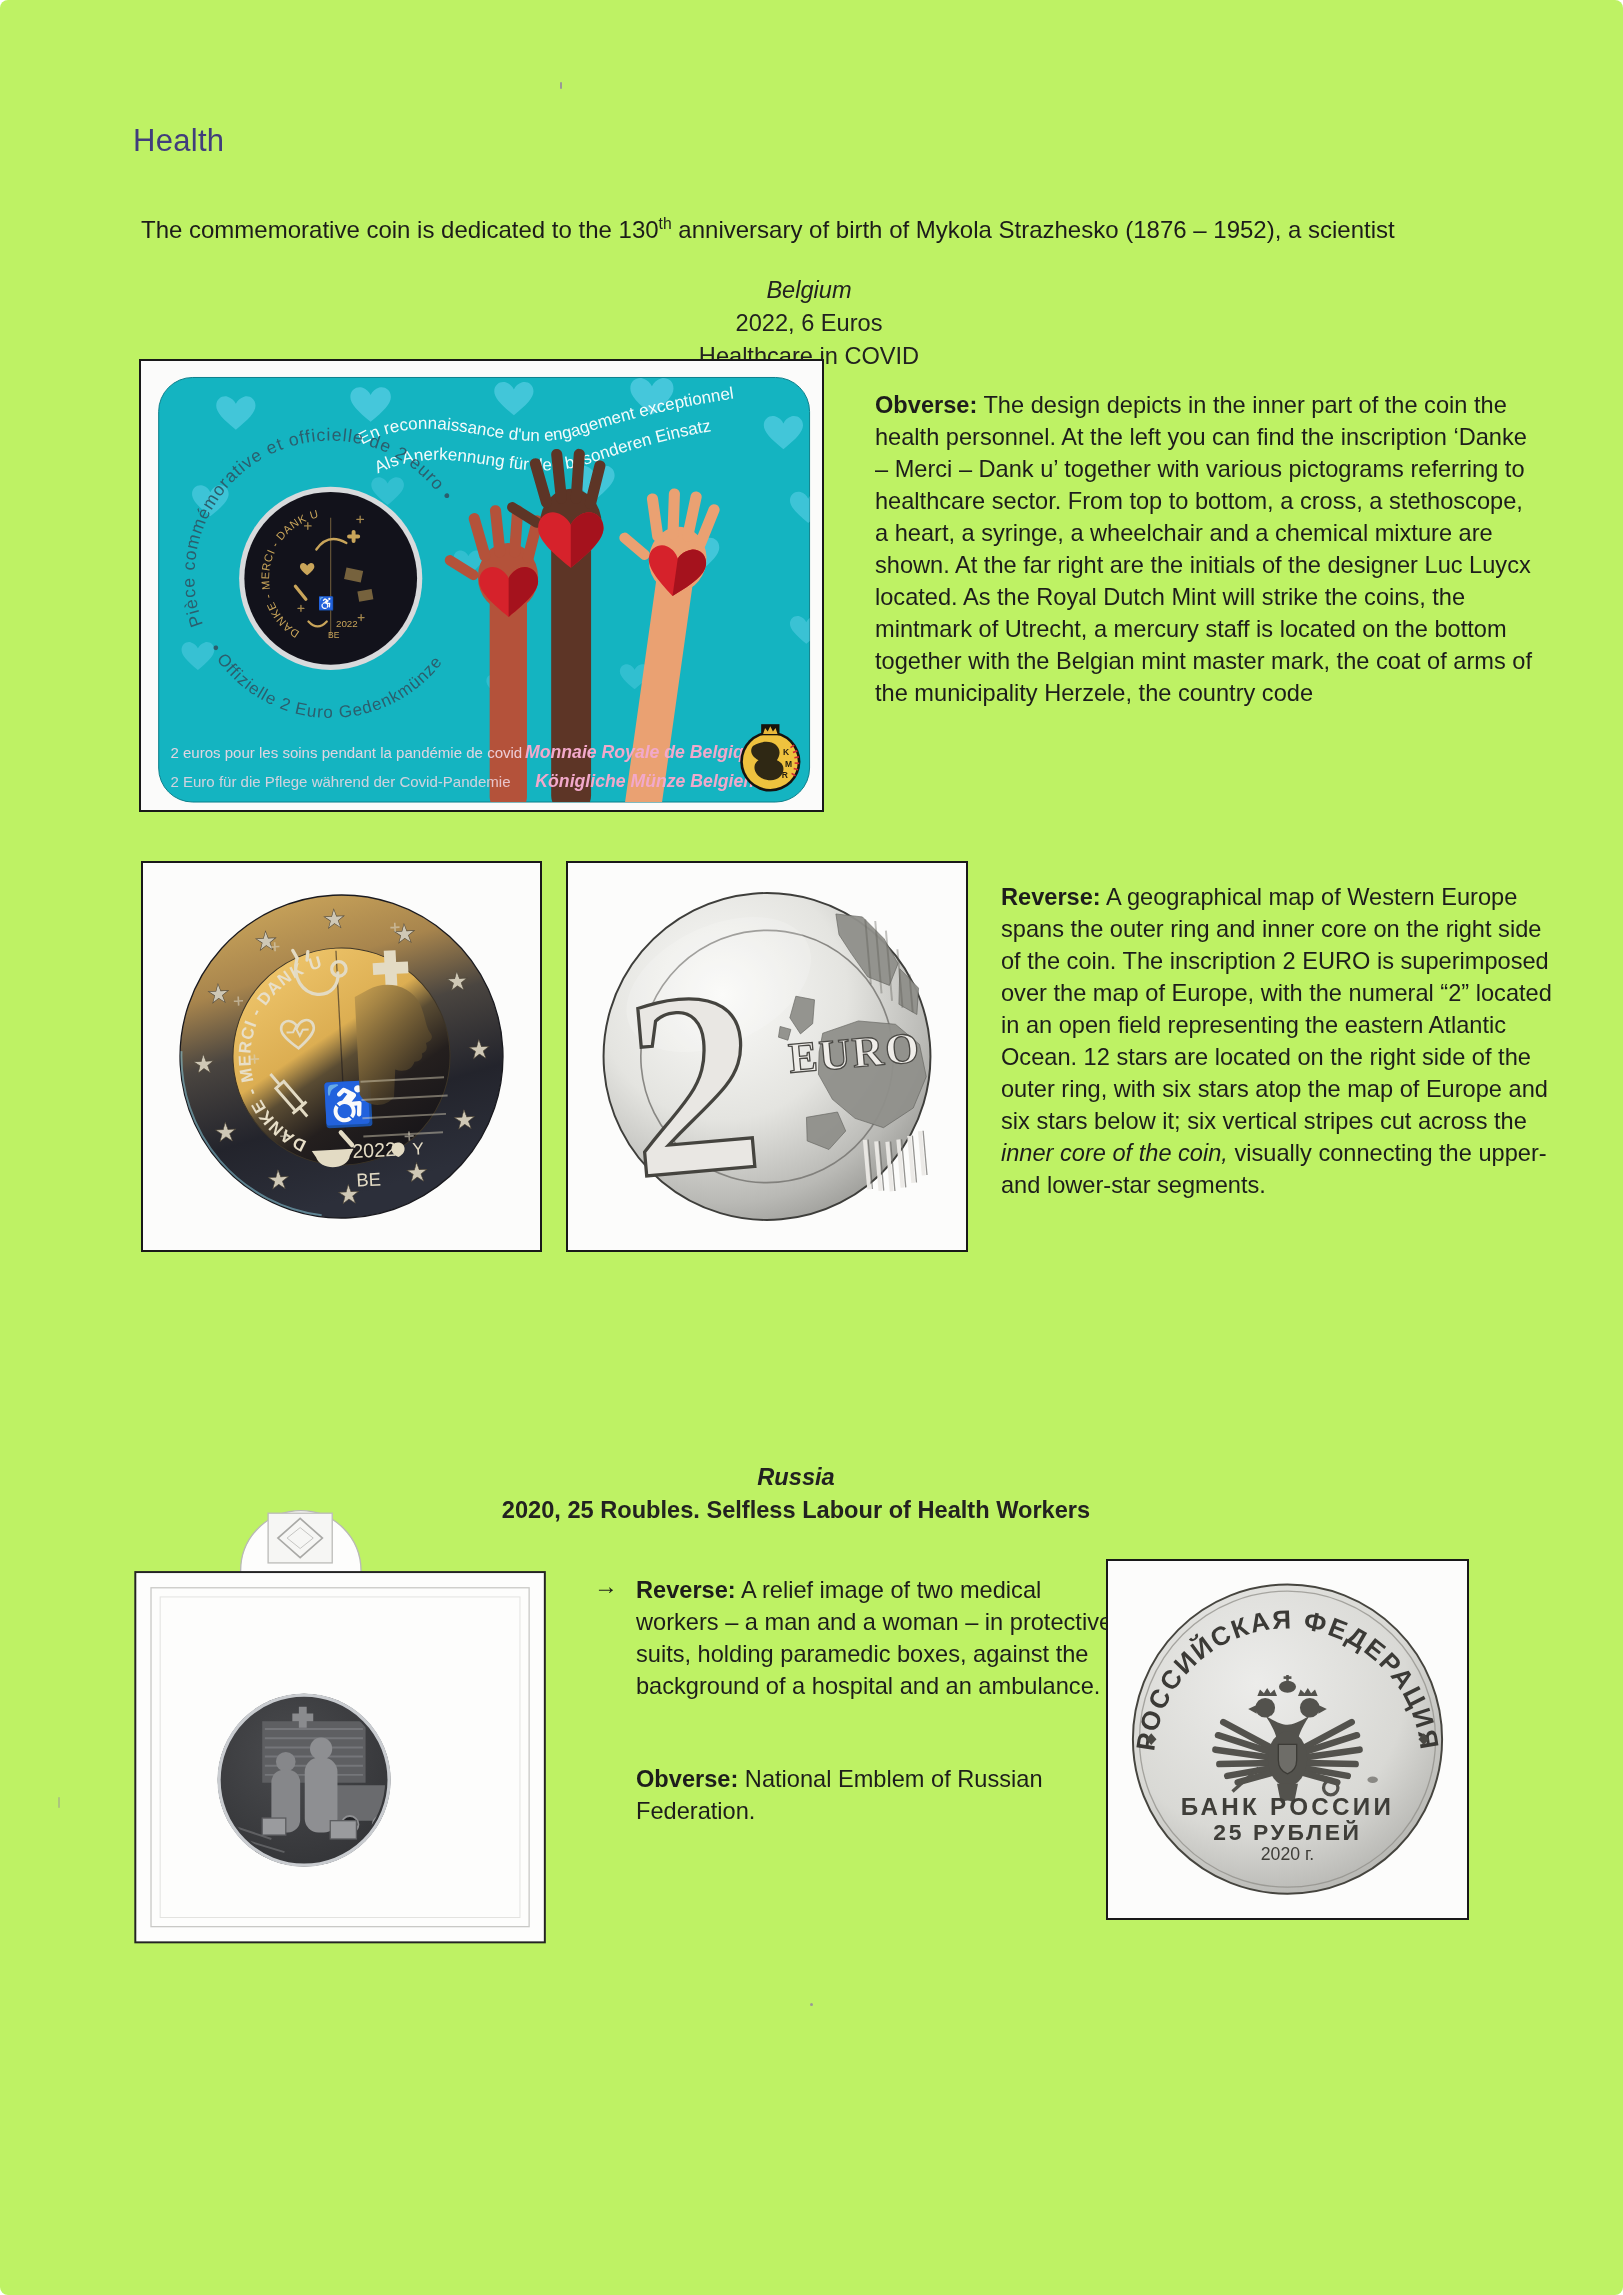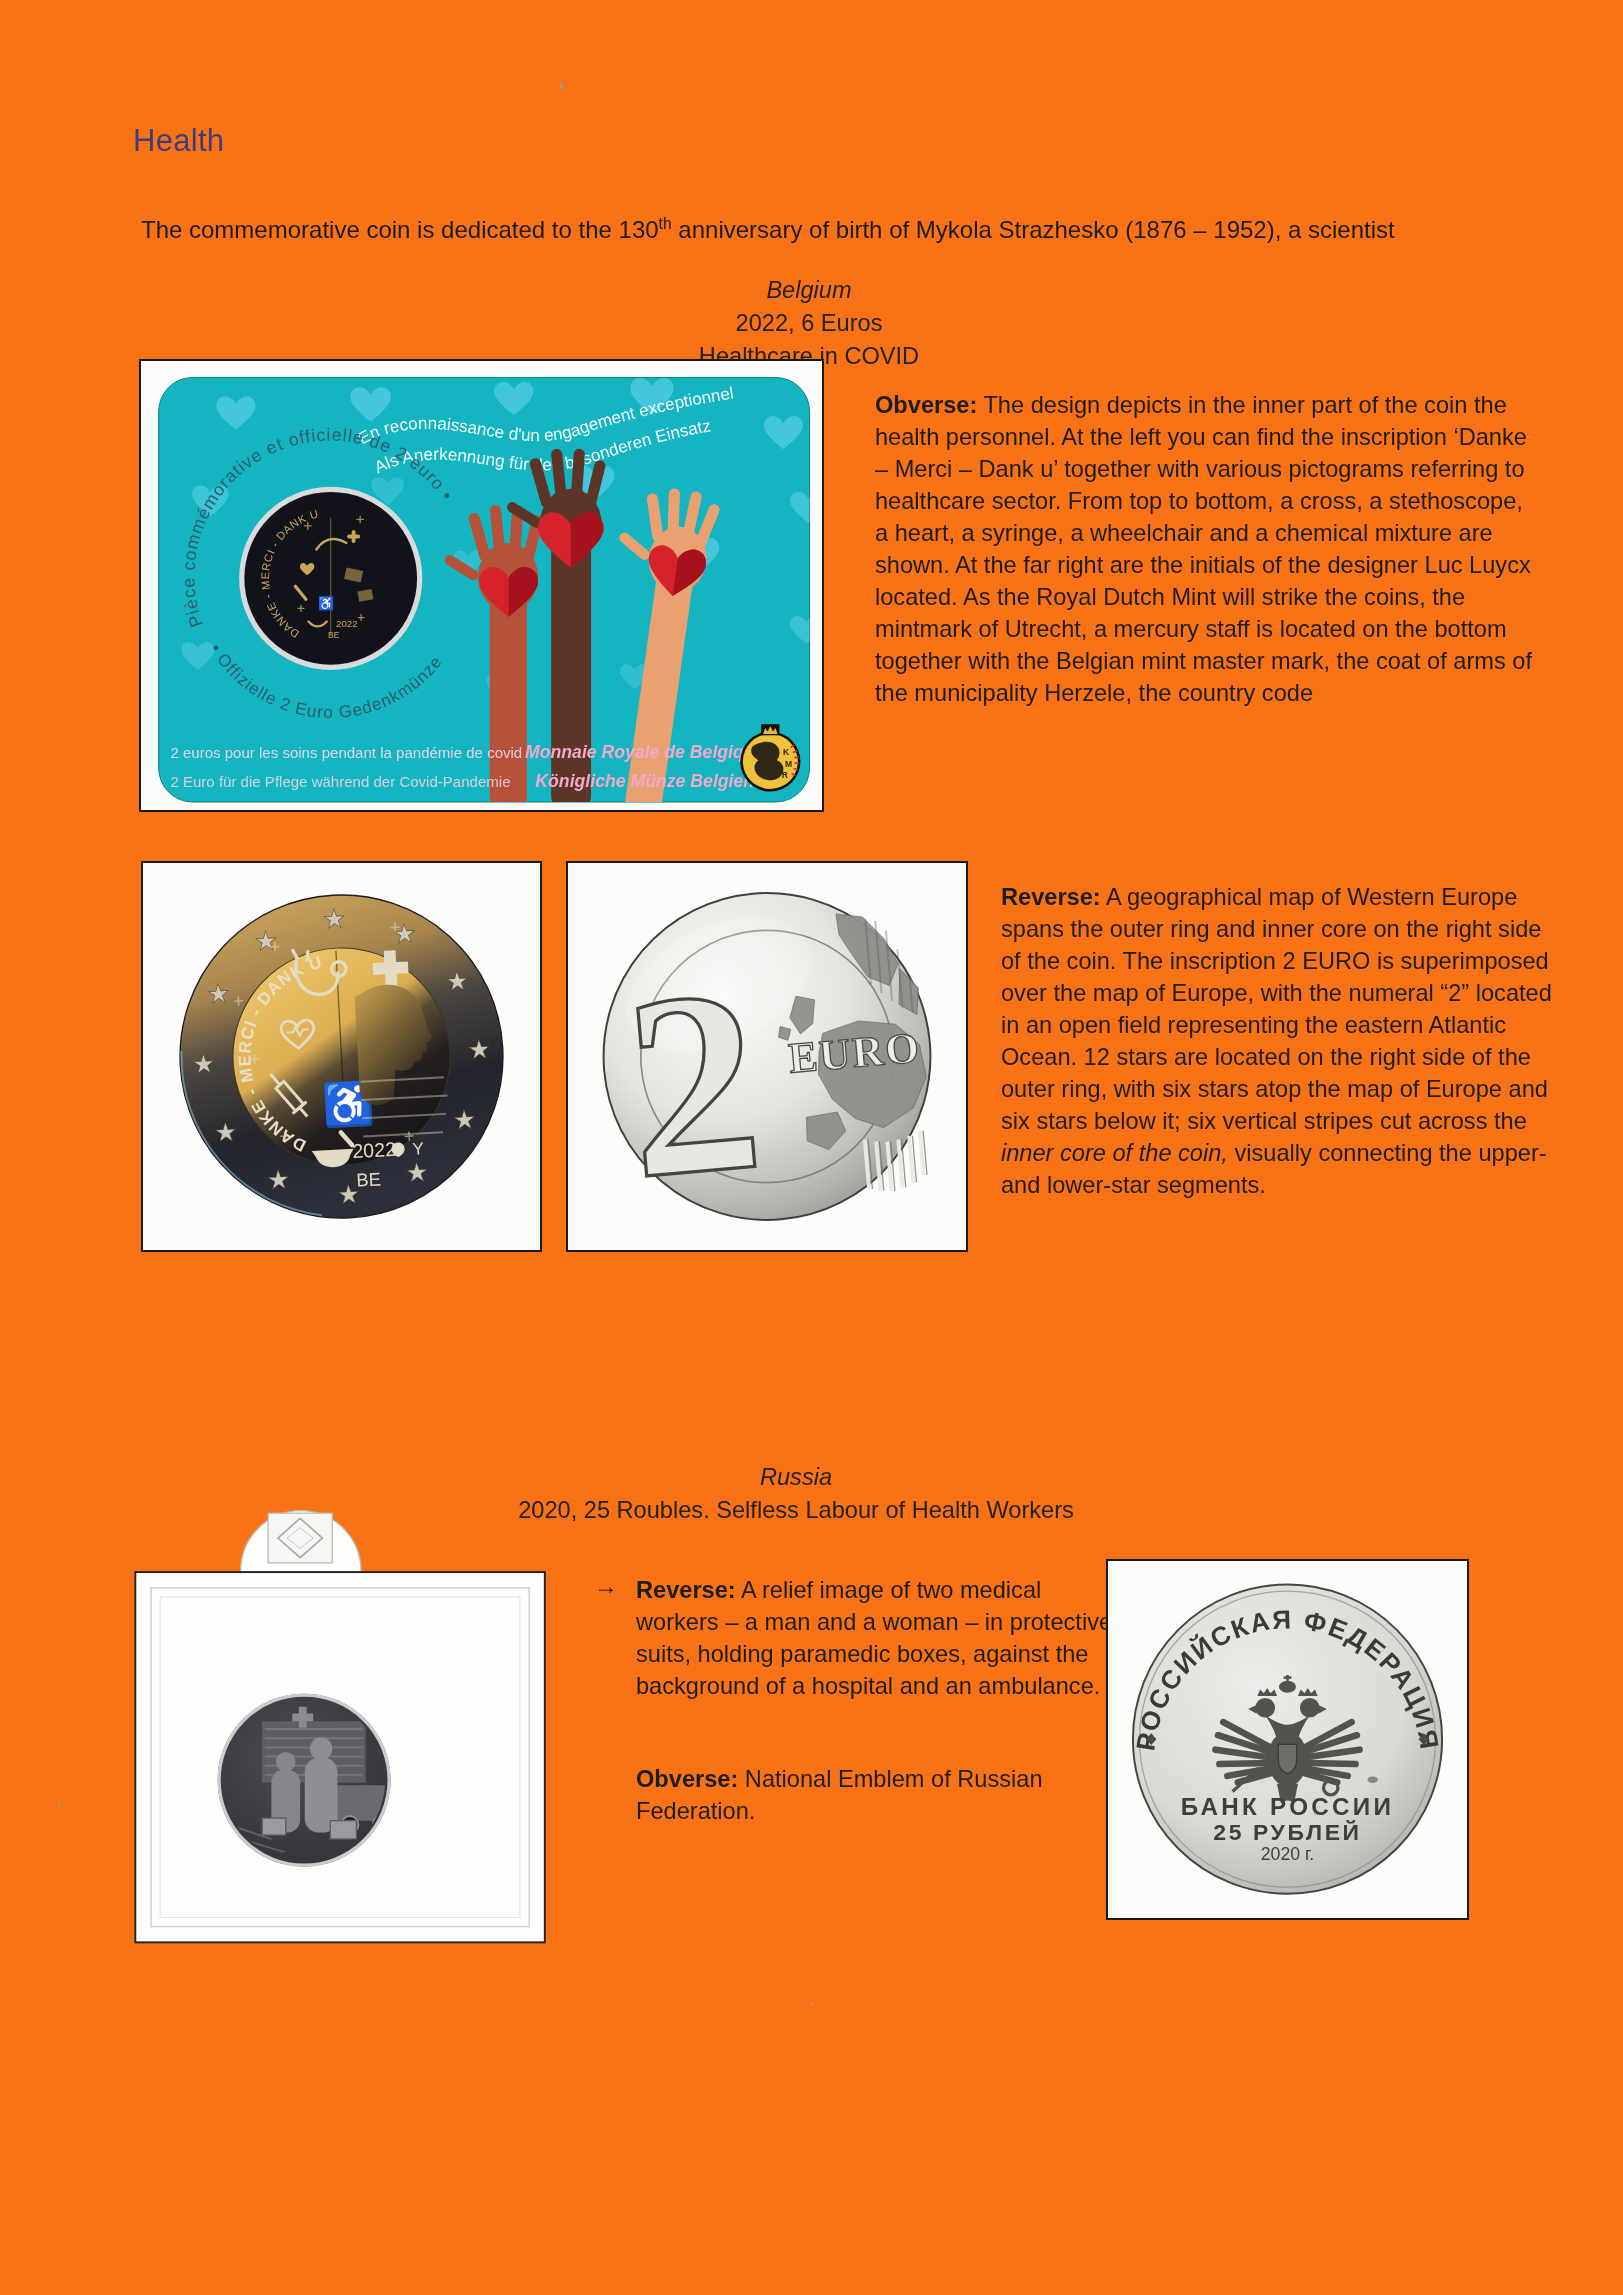--- a/index.html
+++ b/index.html
@@ -1,38 +1,39 @@
 <!DOCTYPE html>
 <html style="font-size:10.5px"><head>
 <meta charset="utf-8">
 <style>
   html,body{margin:0;padding:0;background:#ffffff;}
   .page{
     position:relative;
     width:1623px;height:2295px;
-    background:#f97316;
+    background:#bef264;
     font-family:"Liberation Sans", sans-serif;
     color:#1d1d1b;
     overflow:hidden;
+    border-radius:8px;
   }
   .page-title{
     position:absolute;left:133px;top:123px;
     font-size:31px;font-weight:normal;color:#413d7c;letter-spacing:0.3px;margin:0;
   }
   .intro{
     position:absolute;left:133px;top:202px;width:1440px;
     font-size:24px;line-height:27px;margin:8px;color:#1c1c1a;
   }
   .intro sup{font-size:15.7px;}
   .heading{
     position:absolute;text-align:center;font-size:23.6px;line-height:33px;color:#222220;margin:17px;
   }
   .heading .country{font-style:italic;}
   .belgium-heading{left:0;top:257px;width:1584px;}
-  .russia-heading{left:0;top:1444px;width:1558px;}
+  .russia-heading{left:0;top:1444px;width:1558px;font-weight:bold;}
   .photo{position:absolute;background:#fcfcfb;border:2px solid #191919;}
   .coincard-photo{left:139px;top:359px;width:681px;height:449px;}
   .coin-box1{left:141px;top:861px;width:397px;height:387px;border-width:2.6px;}
   .coin-box2{left:566px;top:861px;width:398px;height:387px;border-width:2.6px;}
   .ru-coin-box{left:1106px;top:1559px;width:359px;height:357px;border-width:2.6px;}
   .holder{position:absolute;left:134px;top:1505px;width:437px;height:439px;}
   .body{
     position:absolute;font-size:23.6px;line-height:32px;margin:4px;color:#1d1d1b;
   }
   .body b{font-weight:bold;}

